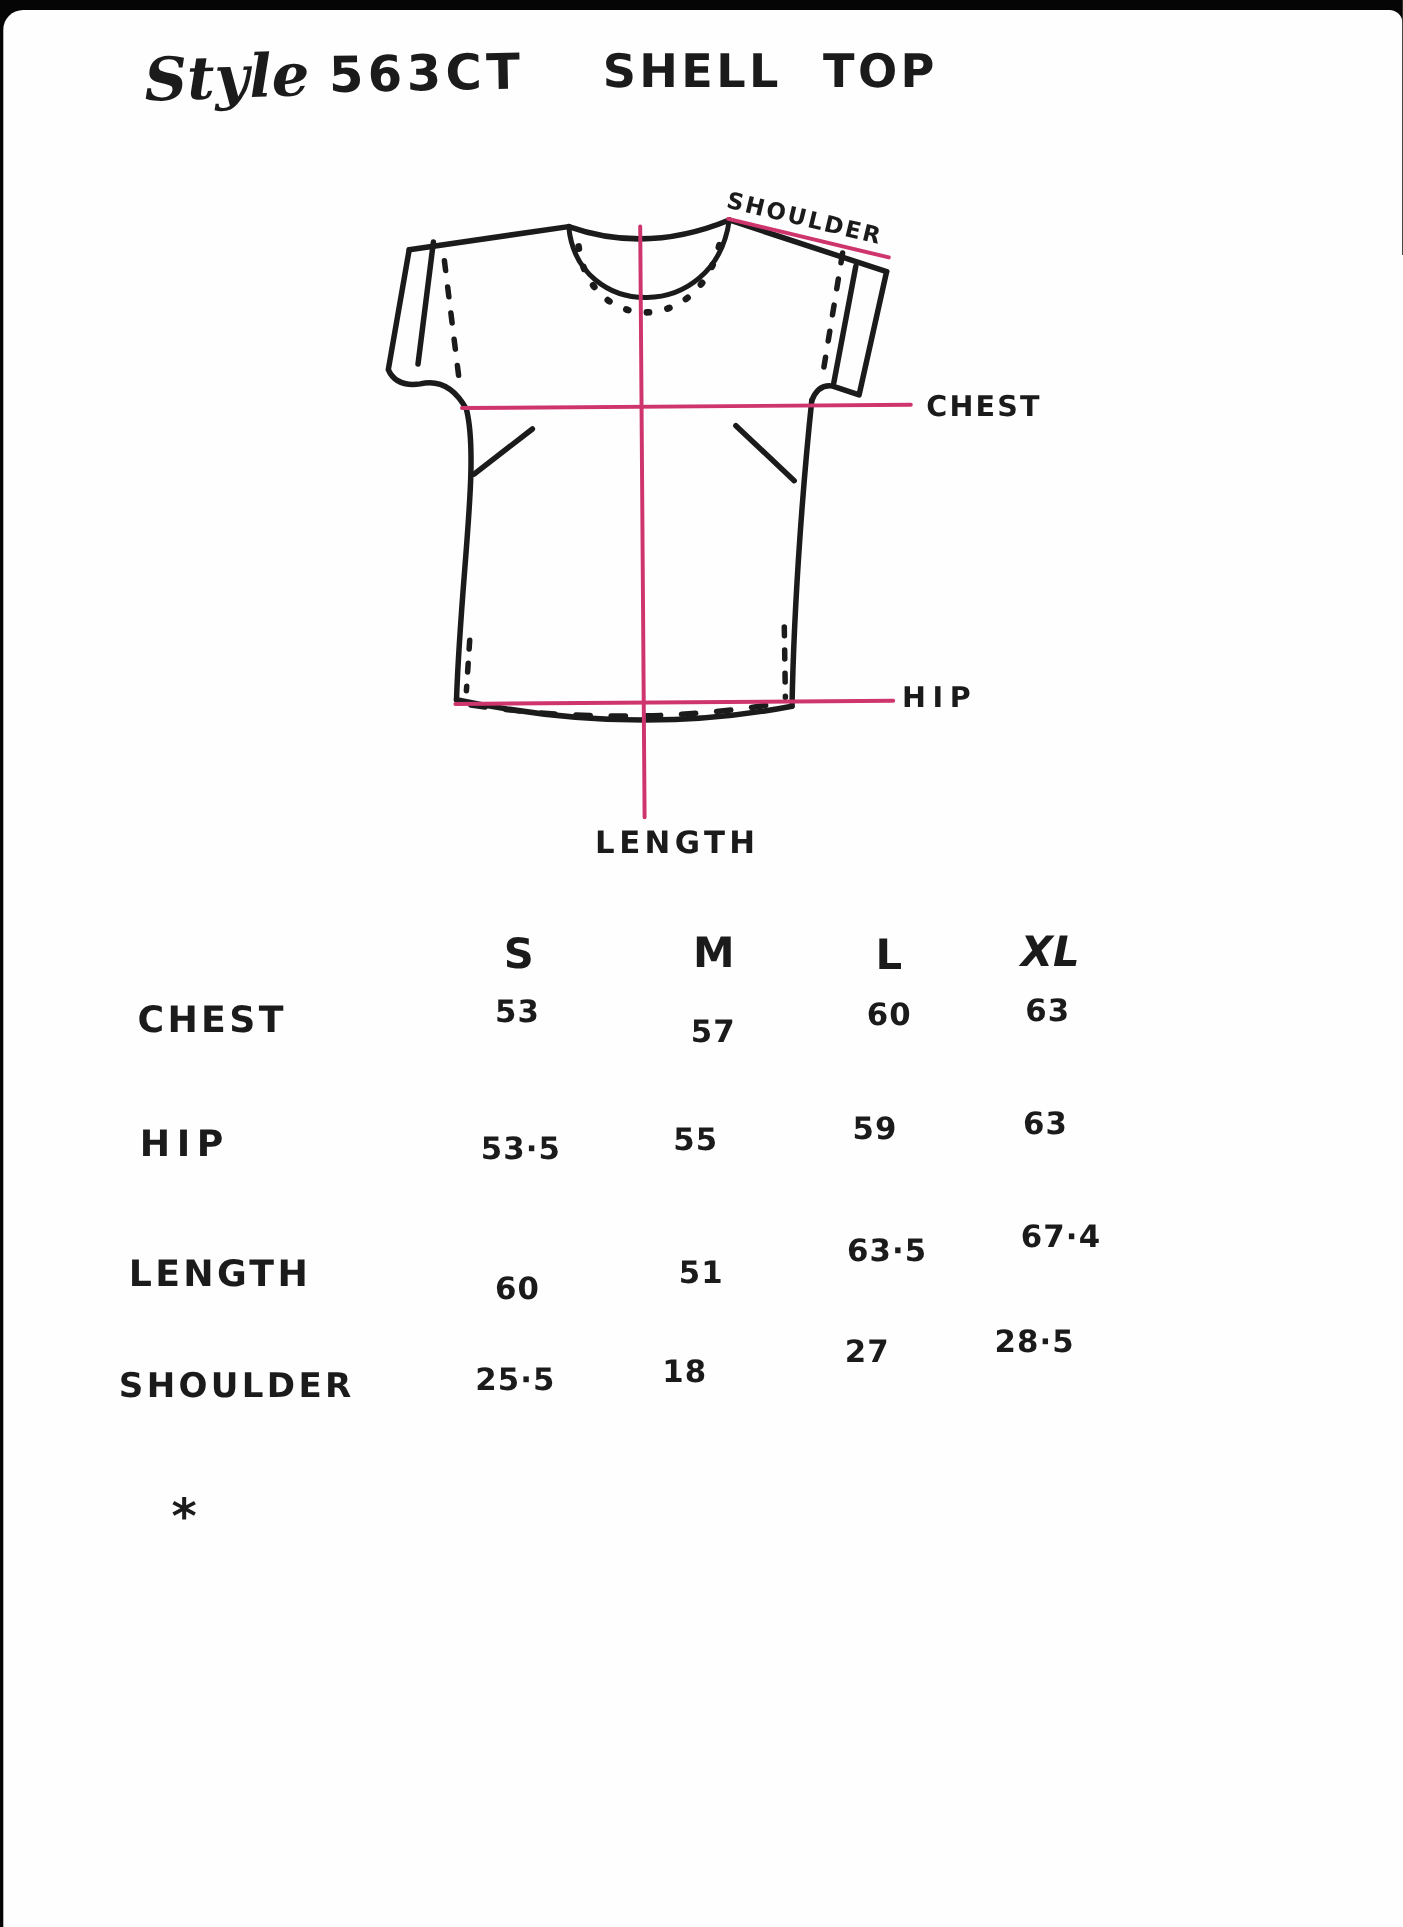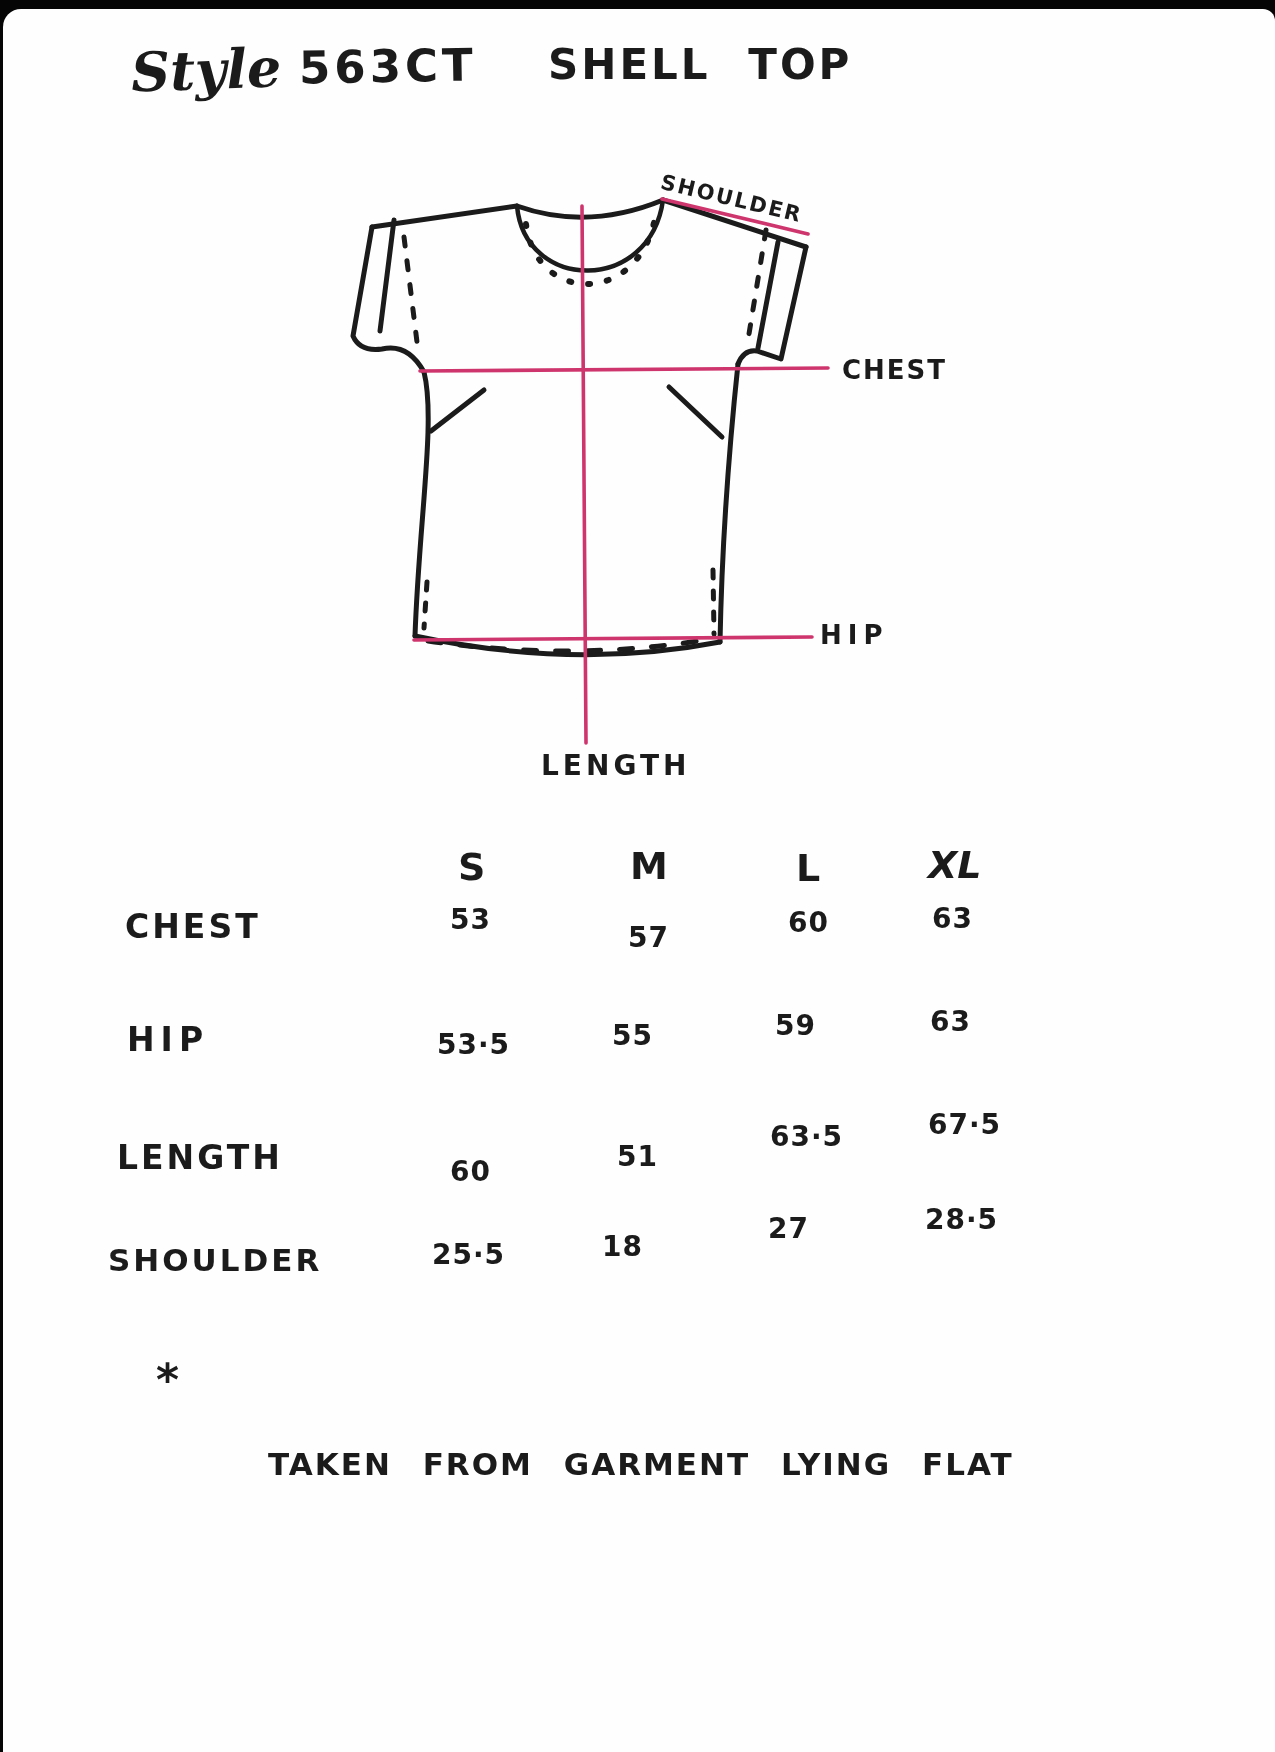--- a/index.html
+++ b/index.html
@@ -93,23 +93,22 @@
   <span class="hw rl" style="left:127px;top:1020px;letter-spacing:6px;">HIP</span>
   <span class="hw tv" style="left:437px;top:1028px;">53·5</span>
   <span class="hw tv" style="left:612px;top:1019px;">55</span>
   <span class="hw tv" style="left:775px;top:1009px;">59</span>
   <span class="hw tv" style="left:930px;top:1005px;">63</span>
 
   <span class="hw rl" style="left:117px;top:1138px;">LENGTH</span>
   <span class="hw tv" style="left:450px;top:1155px;">60</span>
   <span class="hw tv" style="left:617px;top:1140px;">51</span>
   <span class="hw tv" style="left:770px;top:1120px;">63·5</span>
-  <span class="hw tv" style="left:928px;top:1108px;">67·5</span>
+  <span class="hw tv" style="left:928px;top:1108px;">67·4</span>
 
   <span class="hw rl" style="left:108px;top:1242px;font-size:31px;">SHOULDER</span>
   <span class="hw tv" style="left:432px;top:1238px;">25·5</span>
   <span class="hw tv" style="left:602px;top:1230px;">18</span>
   <span class="hw tv" style="left:768px;top:1212px;">27</span>
-  <span class="hw tv" style="left:925px;top:1203px;">28·5</span>
+  <span class="hw tv" style="left:904px;top:1203px;">28·5</span>
 
   <span class="hw ast" style="left:156px;top:1354px;">*</span>
-  <span class="hw fn" style="left:268px;top:1446px;word-spacing:18px;">TAKEN FROM GARMENT LYING FLAT</span>
 </div>
 
 </body></html>

